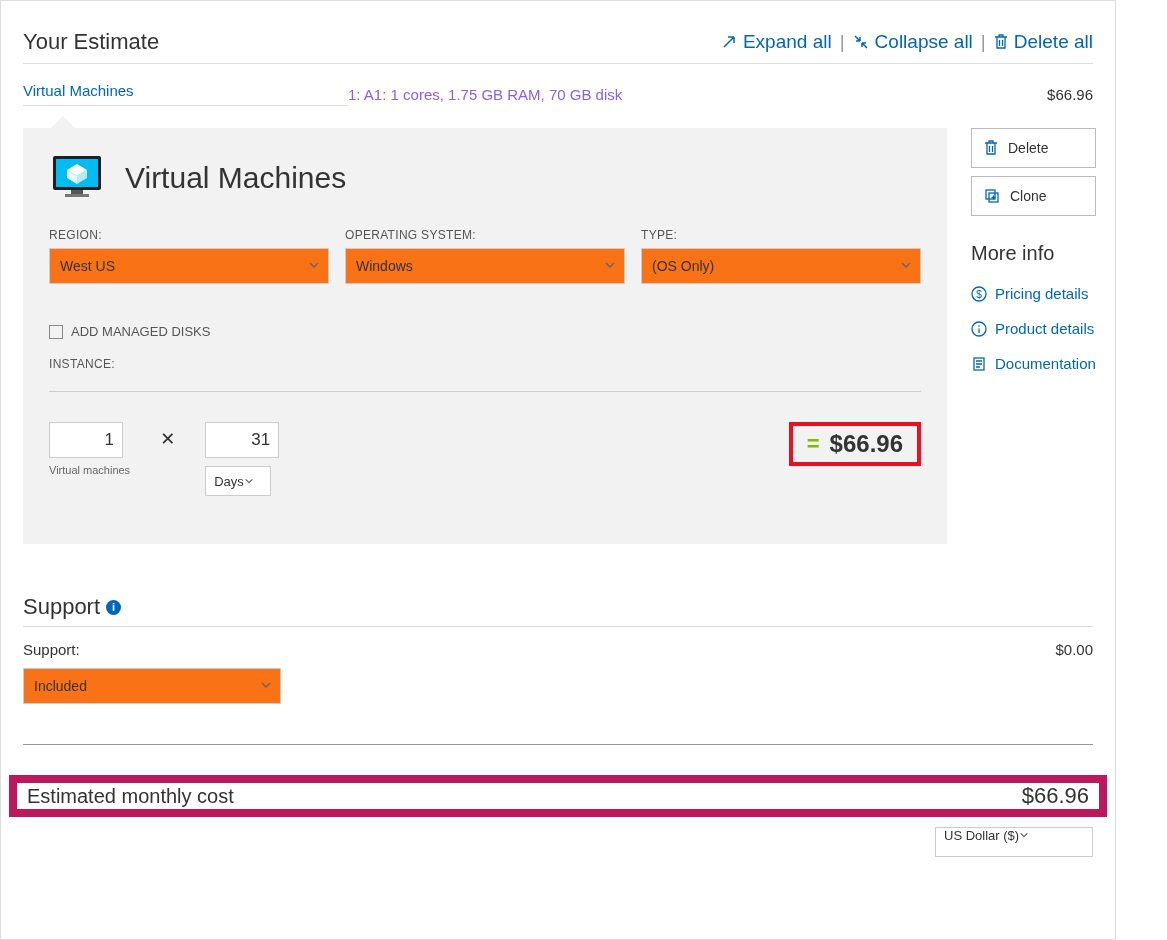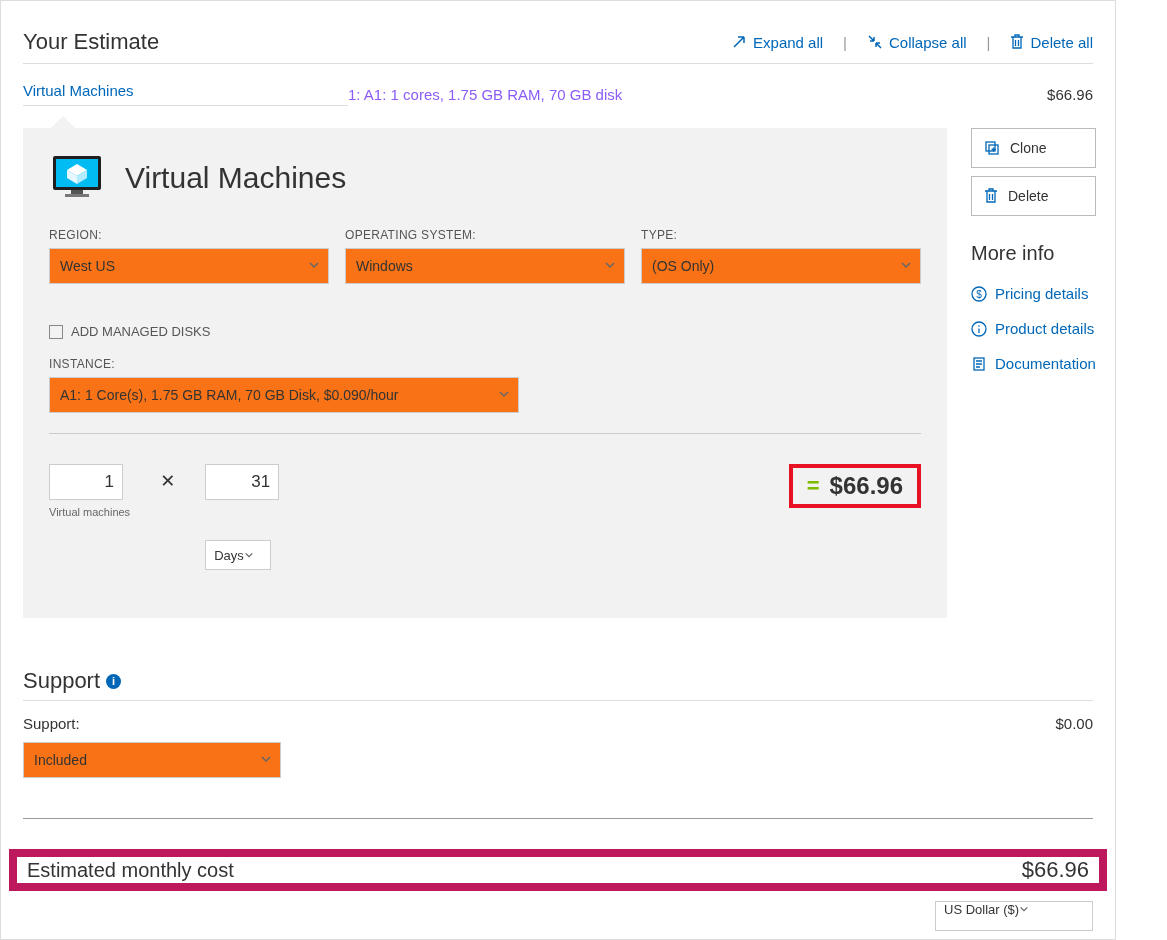--- a/index.html
+++ b/index.html
@@ -23,23 +23,23 @@
     border-bottom: 1px solid #ddd;
   }
   .header h1 {
     font-size: 22px;
     font-weight: 400;
     color: #333;
   }
   .header-actions {
     display: flex;
     align-items: center;
-    gap: 20px;
+    gap: 8px;
     color: #0078d4;
-    font-size: 15px;
+    font-size: 19px;
   }
   .header-actions .link { display:inline-flex; align-items:center; gap:6px; cursor:pointer; color:#0067b8;}
   .header-actions .sep { color:#999; }
   .summary-row {
     display:flex;
     padding: 18px 0 10px 0;
     font-size:15px;
     align-items:center;
   }
   .summary-service {
@@ -100,21 +100,21 @@
   .num-input {
     width:74px; height:36px; background:#fff; border:1px solid #ccc;
     display:flex; align-items:center; justify-content:flex-end; padding:0 8px;
     font-size:17px;
   }
   .small-label { font-size:11px; color:#666; text-align:center; margin-top:6px; line-height:1.2;}
   .mult { font-size:18px; color:#333; margin-top:6px;}
   .days-group { display:flex; flex-direction:column; gap:8px;}
   .days-unit {
     width:66px; height:30px; background:#fff; border:1px solid #ccc;
-    display:flex; align-items:center; padding:0 8px; font-size:13px; position:relative;margin-top:32px;
+    display:flex; align-items:center; padding:0 8px; font-size:13px; position:relative;
   }
   .result-box {
     margin-left:auto;
     border:4px solid #e81123;
     padding: 4px 14px;
     display:flex; align-items:center; gap:10px;
   }
   .eq { color:#7fba00; font-size:22px; font-weight:700;}
   .result-price { font-size:24px; font-weight:600; color:#333;}
   .side-col { width:170px; display:flex; flex-direction:column; gap:8px; }
@@ -243,28 +243,20 @@
       <div class="field-row">
         <div class="checkbox-row">
           <span class="checkbox"></span>
           <span>ADD MANAGED DISKS</span>
         </div>
       </div>
 
       <div class="field-row">
         <div class="field winst">
           <span class="field-label">INSTANCE:</span>
-          <div class="select">
-            <span>A1: 1 Core(s), 1.75 GB RAM, 70 GB Disk, $0.090/hour</span>
-            <span class="chev">
-              <svg width="12" height="12" viewBox="0 0 12 12" fill="none" stroke="#666" stroke-width="1.5">
-                  <path d="M2 4 L6 8 L10 4"></path>
-                </svg>
-            </span>
-          </div>
         </div>
       </div>
 
       <div class="calc-row">
         <div>
           <div class="num-input">1</div>
           <div class="small-label">Virtual machines</div>
         </div>
         <div class="mult">✕</div>
         <div class="days-group">
@@ -280,32 +272,32 @@
         </div>
         <div class="result-box">
           <span class="eq">=</span>
           <span class="result-price">$66.96</span>
         </div>
       </div>
     </div>
 
     <div class="side-col">
       <div class="side-btn">
+        <svg width="14" height="16" viewBox="0 0 14 16" fill="none" stroke="#0067b8" stroke-width="1.3">
+            <path d="M1 3 H13 M3 3 V14 H11 V3 M5 3 V1 H9 V3 M5.5 6 V12 M8.5 6 V12"></path>
+          </svg>
+        <span>Delete</span>
+      </div>
+      <div class="side-btn">
         <svg width="16" height="16" viewBox="0 0 16 16" fill="none" stroke="#0067b8" stroke-width="1.3">
             <rect x="2" y="2" width="9" height="9"></rect>
             <rect x="5" y="5" width="9" height="9"></rect>
             <path d="M9.5 7.5 V11.5 M7.5 9.5 H11.5"></path>
           </svg>
         <span>Clone</span>
-      </div>
-      <div class="side-btn">
-        <svg width="14" height="16" viewBox="0 0 14 16" fill="none" stroke="#0067b8" stroke-width="1.3">
-            <path d="M1 3 H13 M3 3 V14 H11 V3 M5 3 V1 H9 V3 M5.5 6 V12 M8.5 6 V12"></path>
-          </svg>
-        <span>Delete</span>
       </div>
       <div class="more-info-title">More info</div>
       <div class="info-link">
         <svg width="16" height="16" viewBox="0 0 16 16" fill="none" stroke="#0067b8" stroke-width="1.3">
             <circle cx="8" cy="8" r="7"></circle>
             <text x="8" y="12" text-anchor="middle" font-size="10" fill="#0067b8" stroke="none">$</text>
           </svg>
         <span>Pricing details</span>
       </div>
       <div class="info-link">

